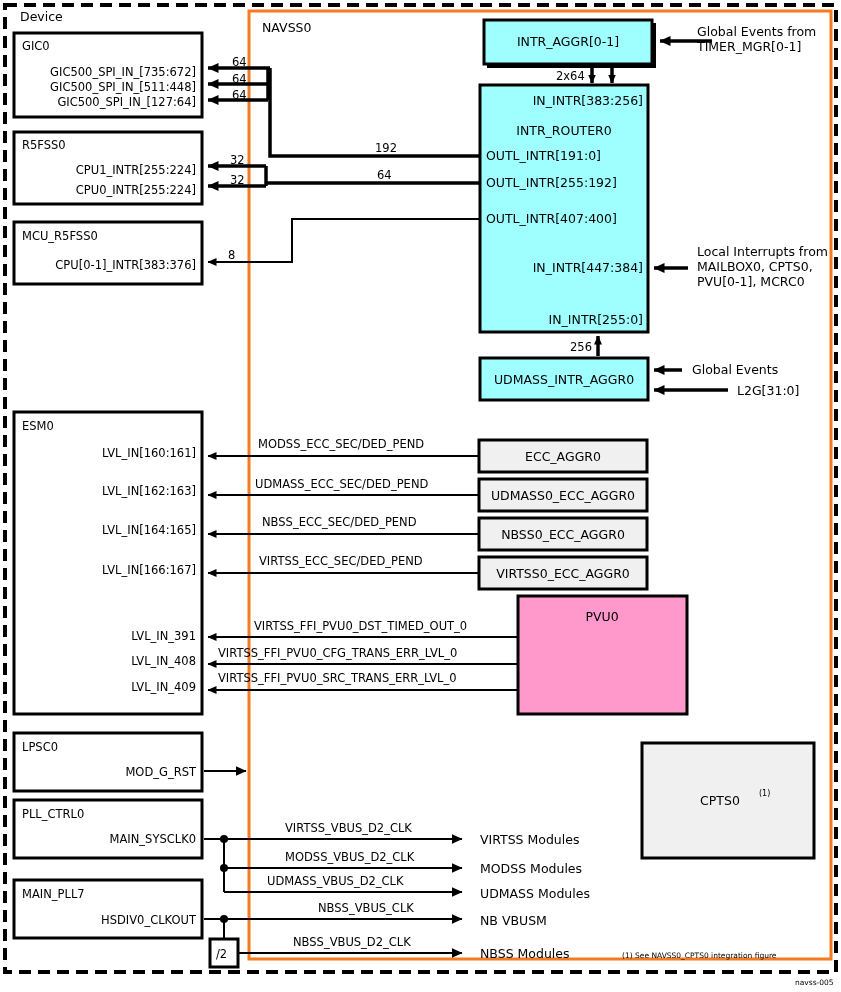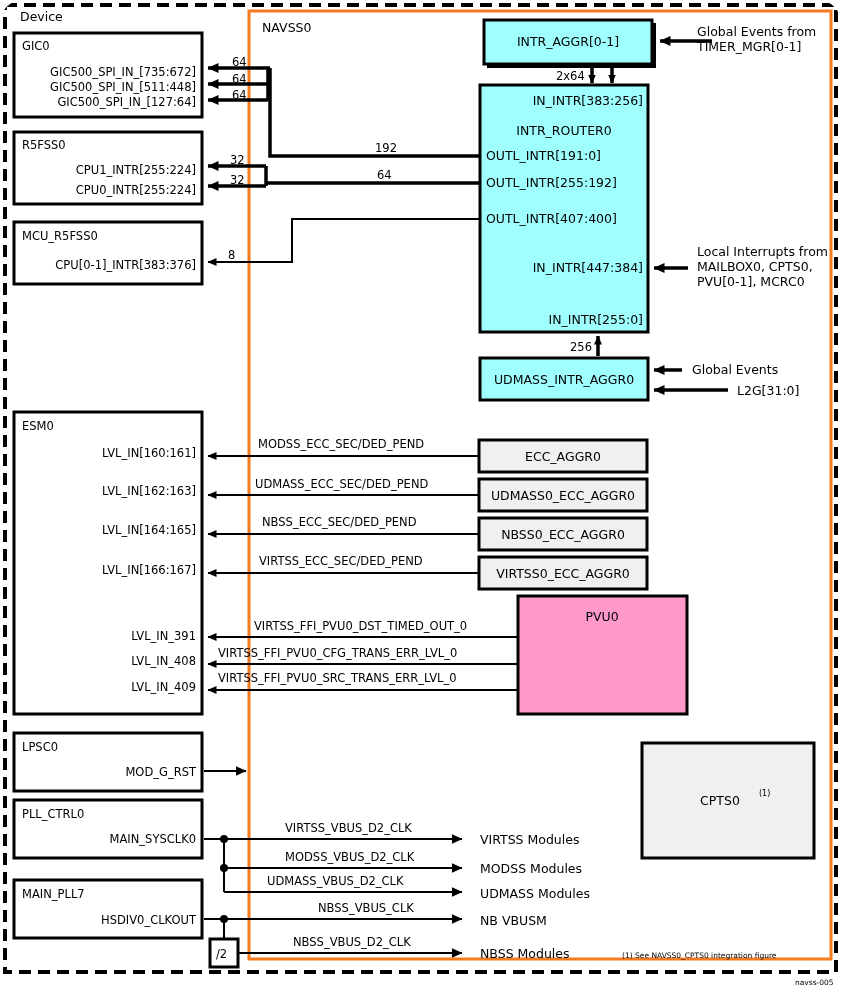--- a/index.html
+++ b/index.html
@@ -1,17 +1,17 @@
 <!DOCTYPE html>
 <html><head>
 <meta charset="utf-8">
 <style>
   html,body{margin:0;padding:0;background:#ffffff;}
   body{width:841px;height:992px;font-family:"DejaVu Sans",sans-serif;}
-  #root{position:relative;width:841px;height:992px;overflow:hidden;background:#fff;border-radius:23px;}
+  #root{position:relative;width:841px;height:992px;overflow:hidden;background:#fff;}
   svg{display:block;}
   text{font-family:"DejaVu Sans",sans-serif;fill:#000;dominant-baseline:middle;}
   .t11{font-size:11.5px;}
   .t12{font-size:12.5px;}
   .t8{font-size:8px;}
   .t7{font-size:7.5px;}
   .wire{stroke:#000;fill:none;}
 </style>
 </head>
 <body>

